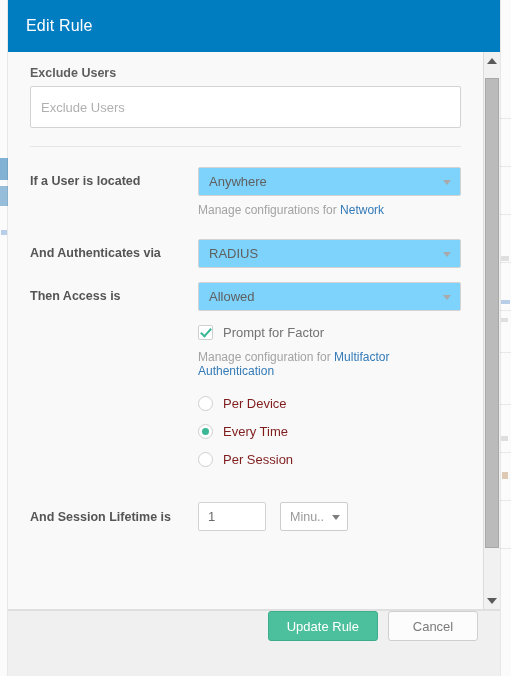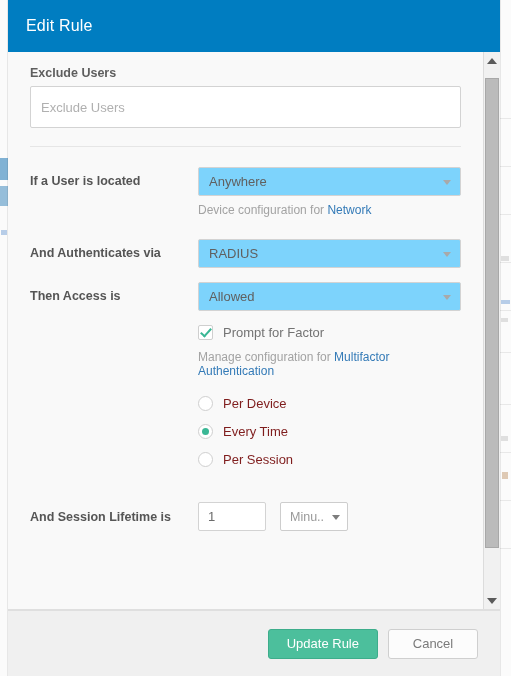--- a/index.html
+++ b/index.html
@@ -303,21 +303,20 @@
     border-left: 4px solid transparent;
     border-right: 4px solid transparent;
     border-top: 5px solid #7d7d7d;
   }
 
   
   #modal-footer {
     flex: 0 0 66px;
     background: #f0f0f0;
     display: flex;
-    align-items: center;
     justify-content: flex-end;
     padding-right: 22px;
     border-top: 1px solid #dfdfdf;
   }
   .btn {
     height: 30px;
     border-radius: 3px;
     font-size: 13px;
     font-family: "Liberation Sans", sans-serif;
     cursor: pointer;
@@ -383,21 +382,21 @@
         <hr class="divider">
 
         <div class="row">
           <div class="row-label">If a User is located</div>
           <div class="row-control">
             <div class="select">
               <span>Anywhere</span>
               <span class="caret"></span>
             </div>
             <div class="hint">
-              <span>Device configuration for </span><a>Network</a>
+              <span>Manage configurations for </span><a>Network</a>
             </div>
           </div>
         </div>
 
         <div class="row" style="margin-top:22px;">
           <div class="row-label">And Authenticates via</div>
           <div class="row-control">
             <div class="select">
               <span>RADIUS</span>
               <span class="caret"></span>

